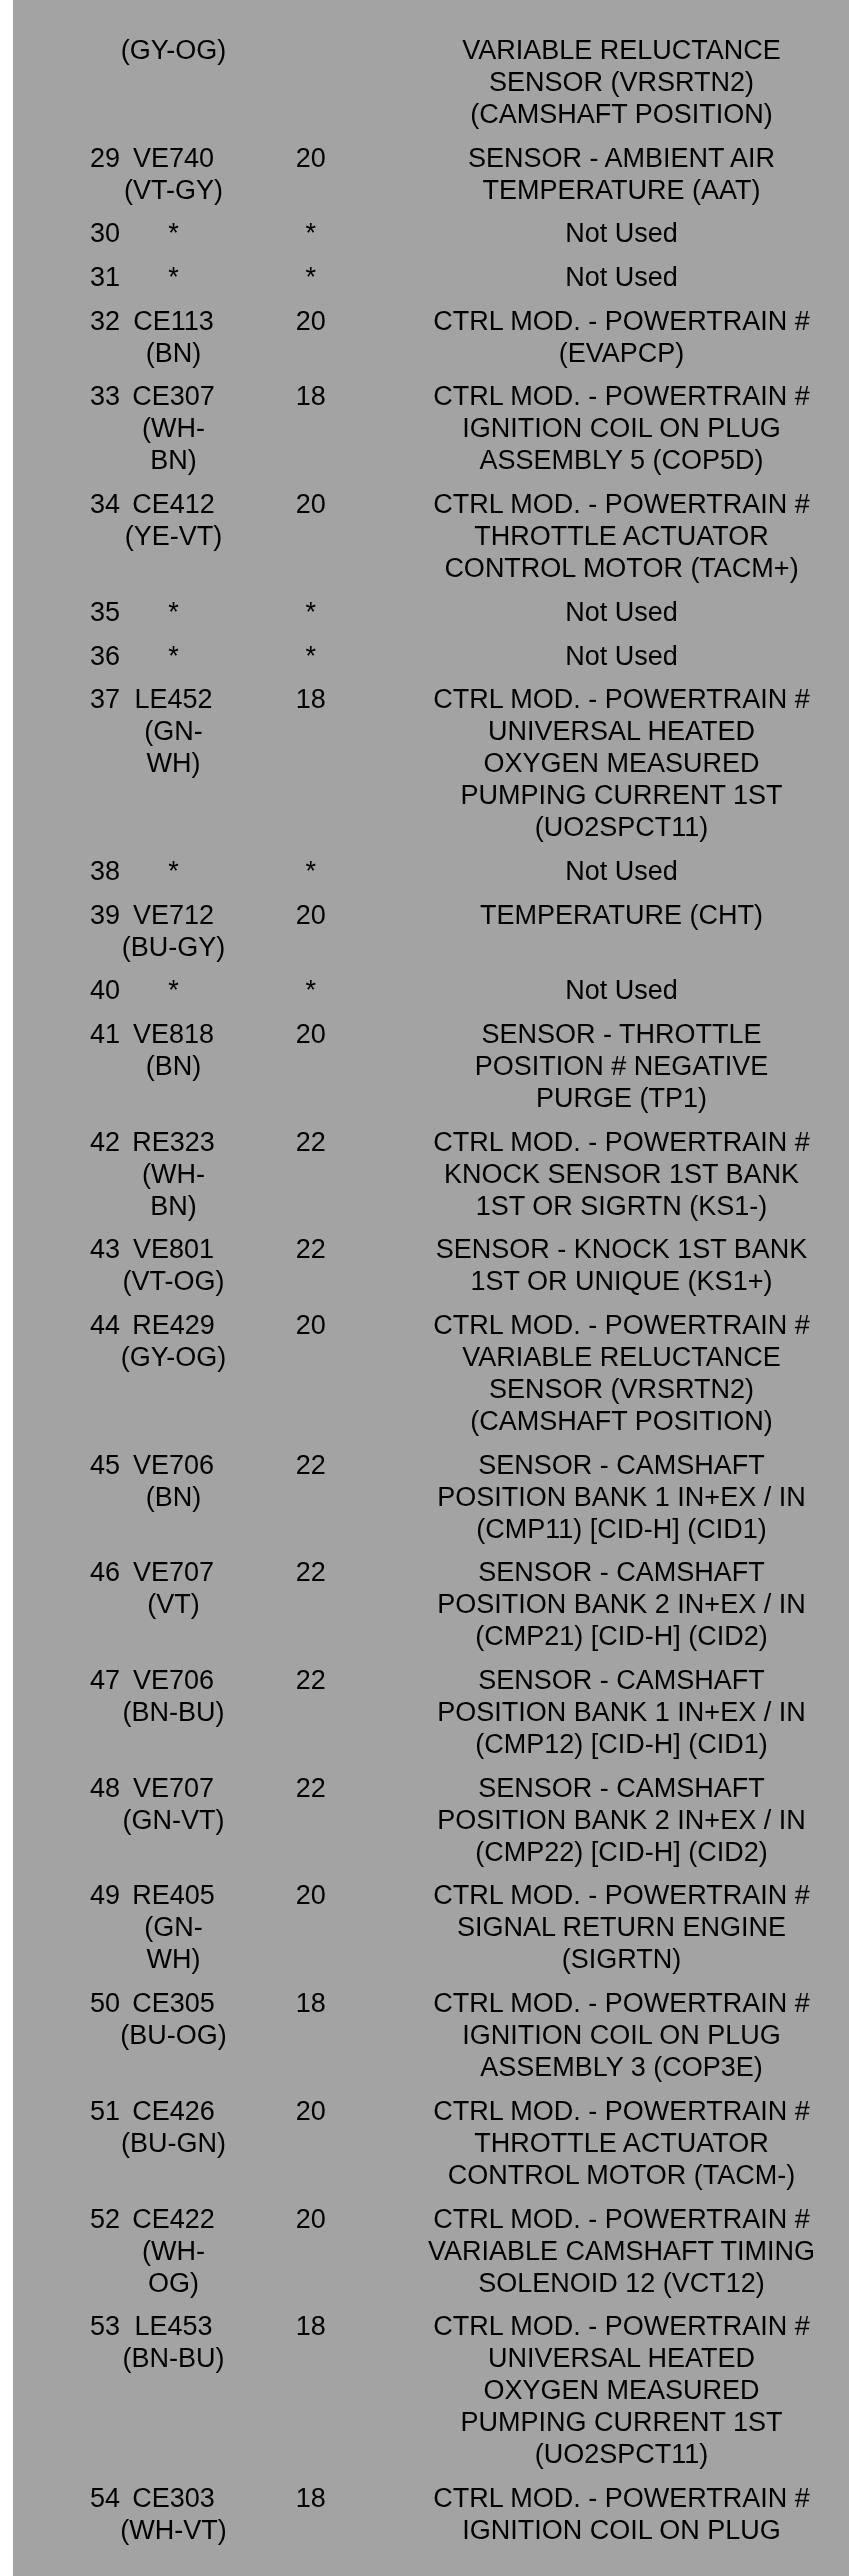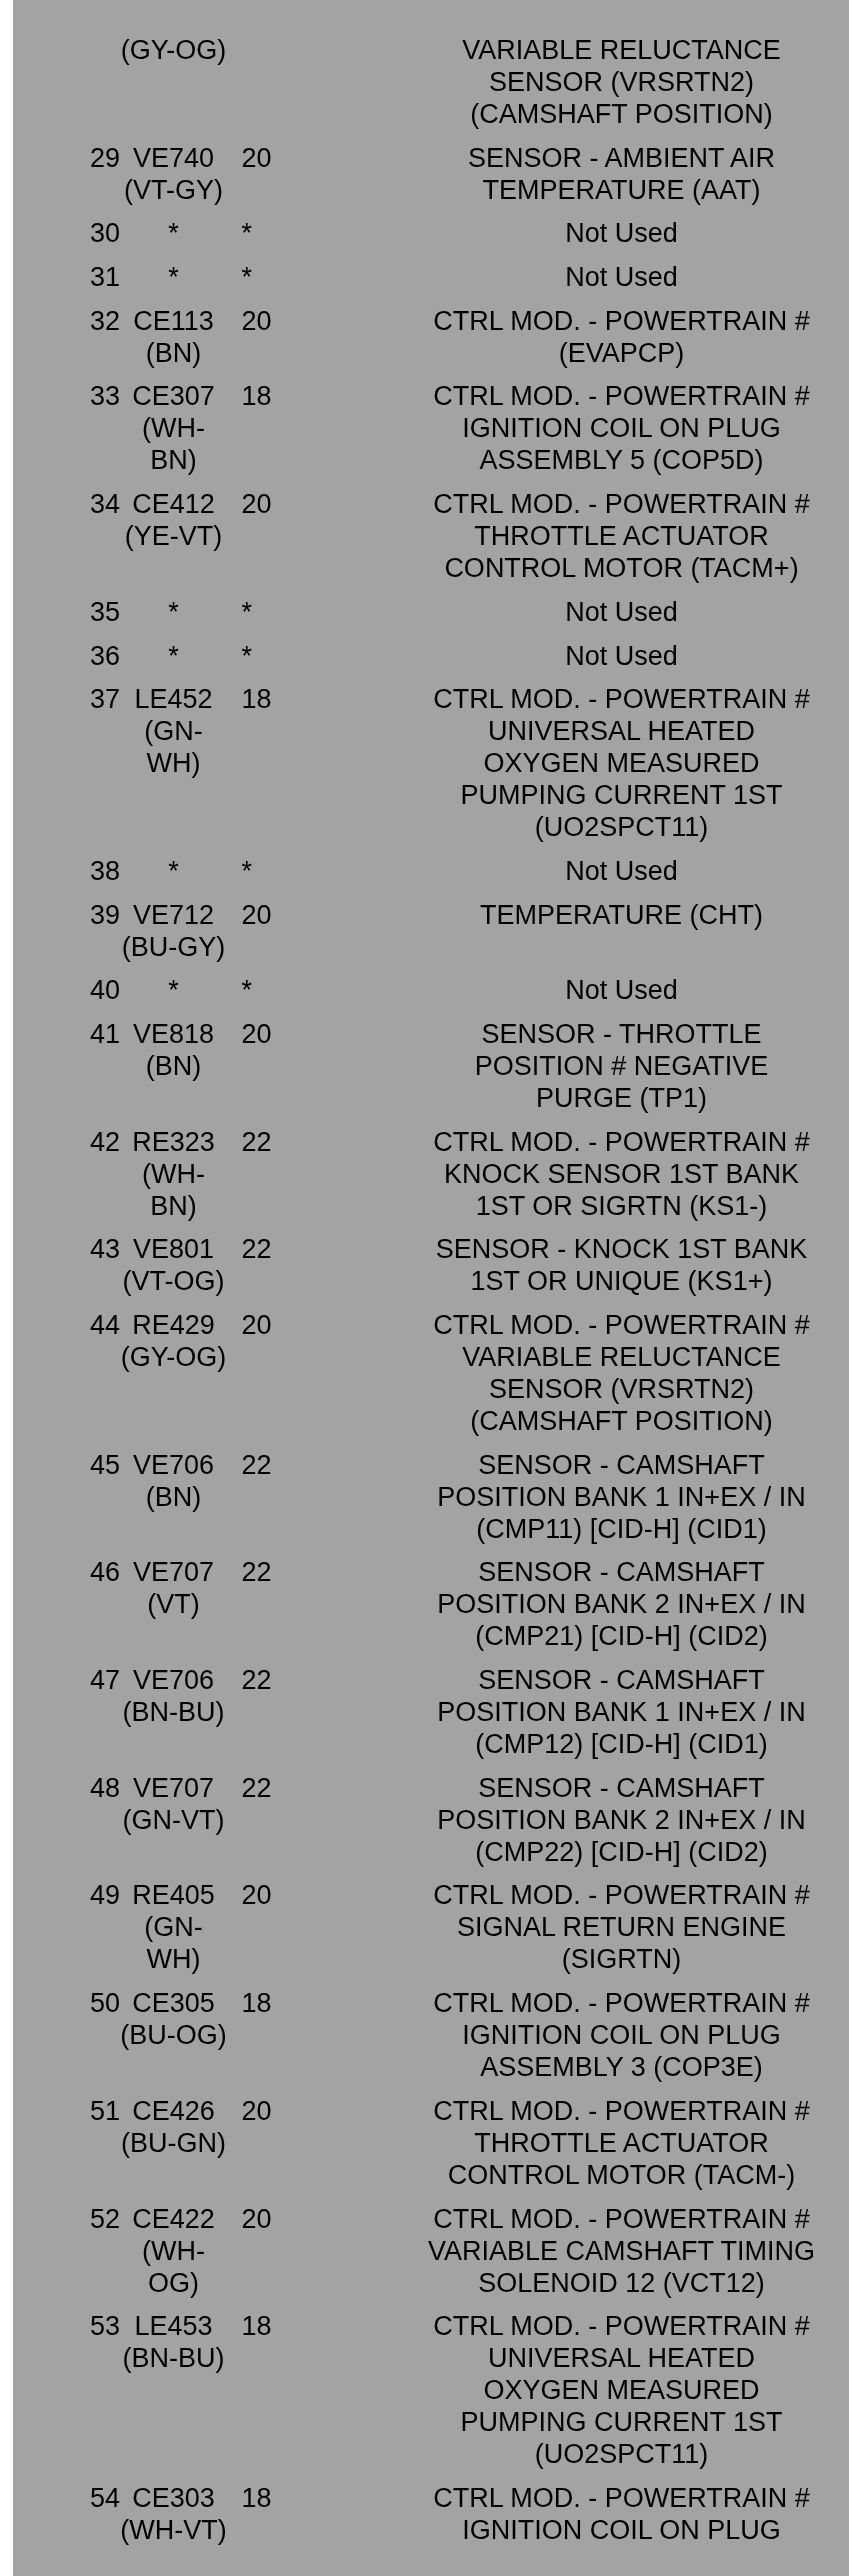--- a/index.html
+++ b/index.html
@@ -16,21 +16,21 @@
     overflow: hidden;
   }
   .row {
     display: grid;
     grid-template-columns: 107px 107px 153px 1fr;
     margin-bottom: 11.7px;
   }
   .cell { min-height: 32px; }
   .pin   { text-align: right; }
   .wire  { text-align: center; }
-  .gauge { text-align: left; padding-left: 14.5px; box-sizing: border-box; }
+  .gauge { text-align: center; padding-left: 14.5px; box-sizing: border-box; }
   .desc  { text-align: center; white-space: nowrap; }
   .line  { display: block; }
 </style>
 </head>
 <body>
 
 <div class="page" style="background: #a3a3a3; color: rgb(0, 0, 0); margin-left: 13px;">
   <div>
       <div class="row">
         <div class="cell pin"></div>

